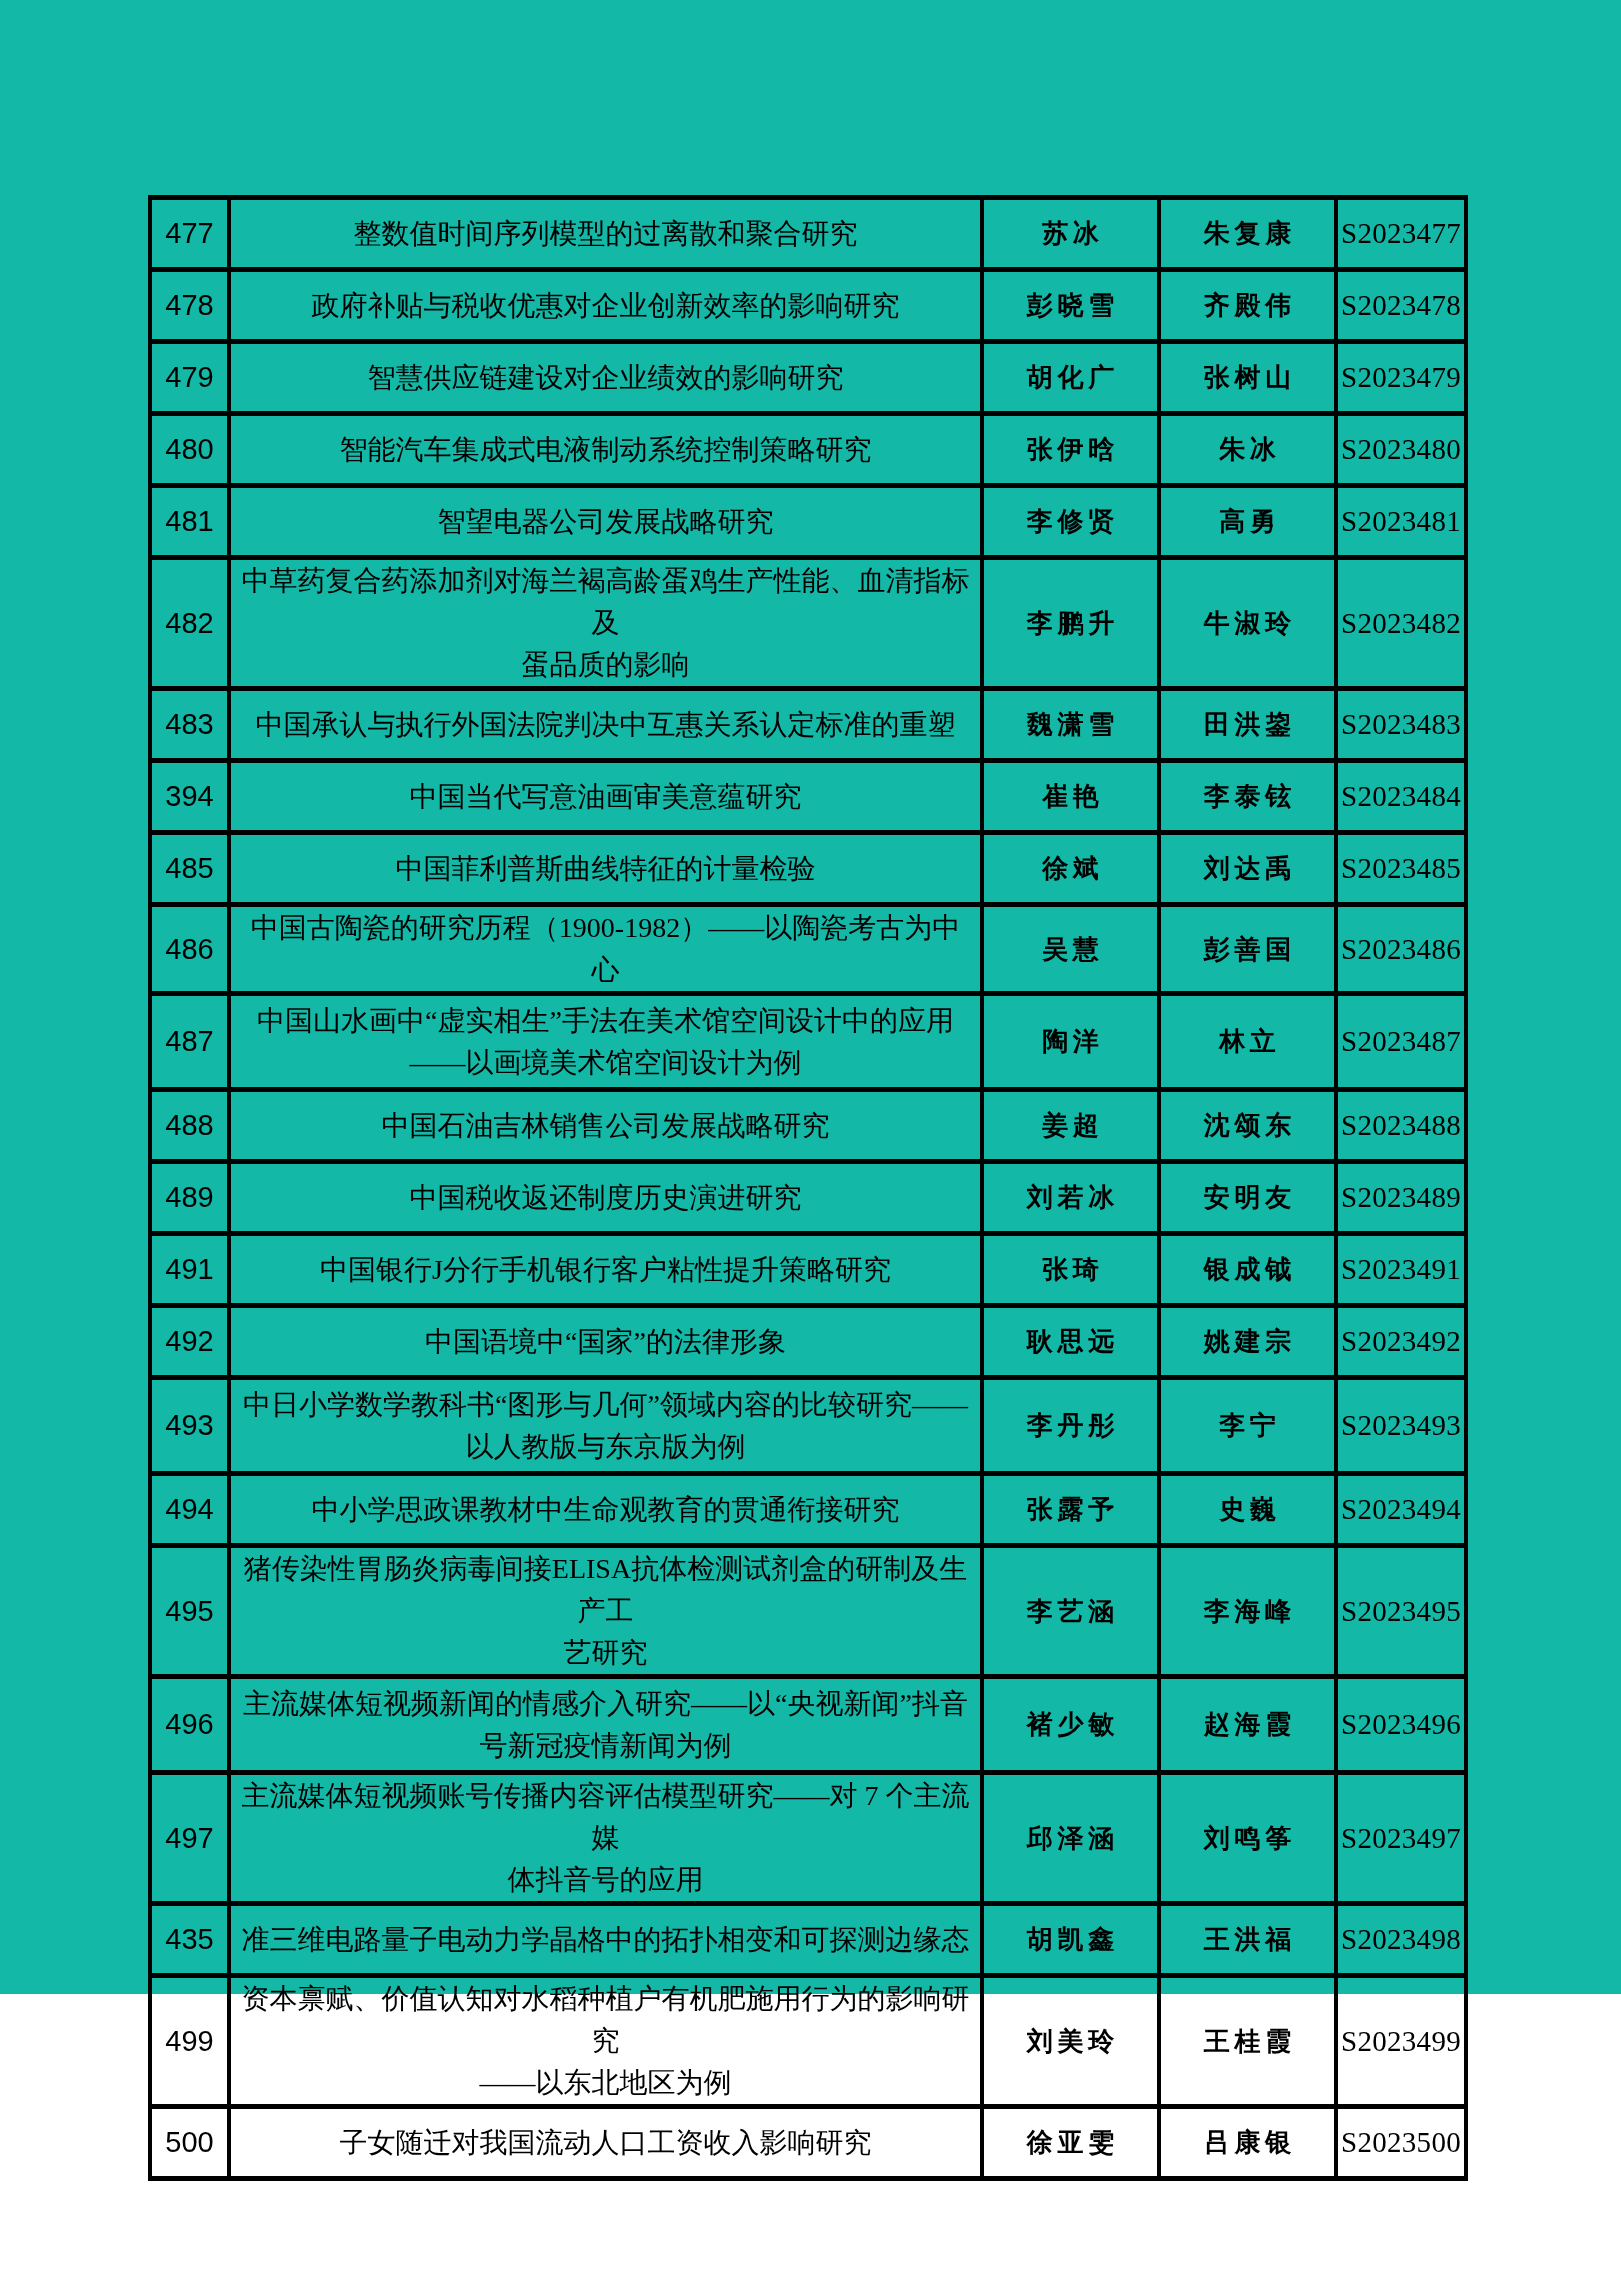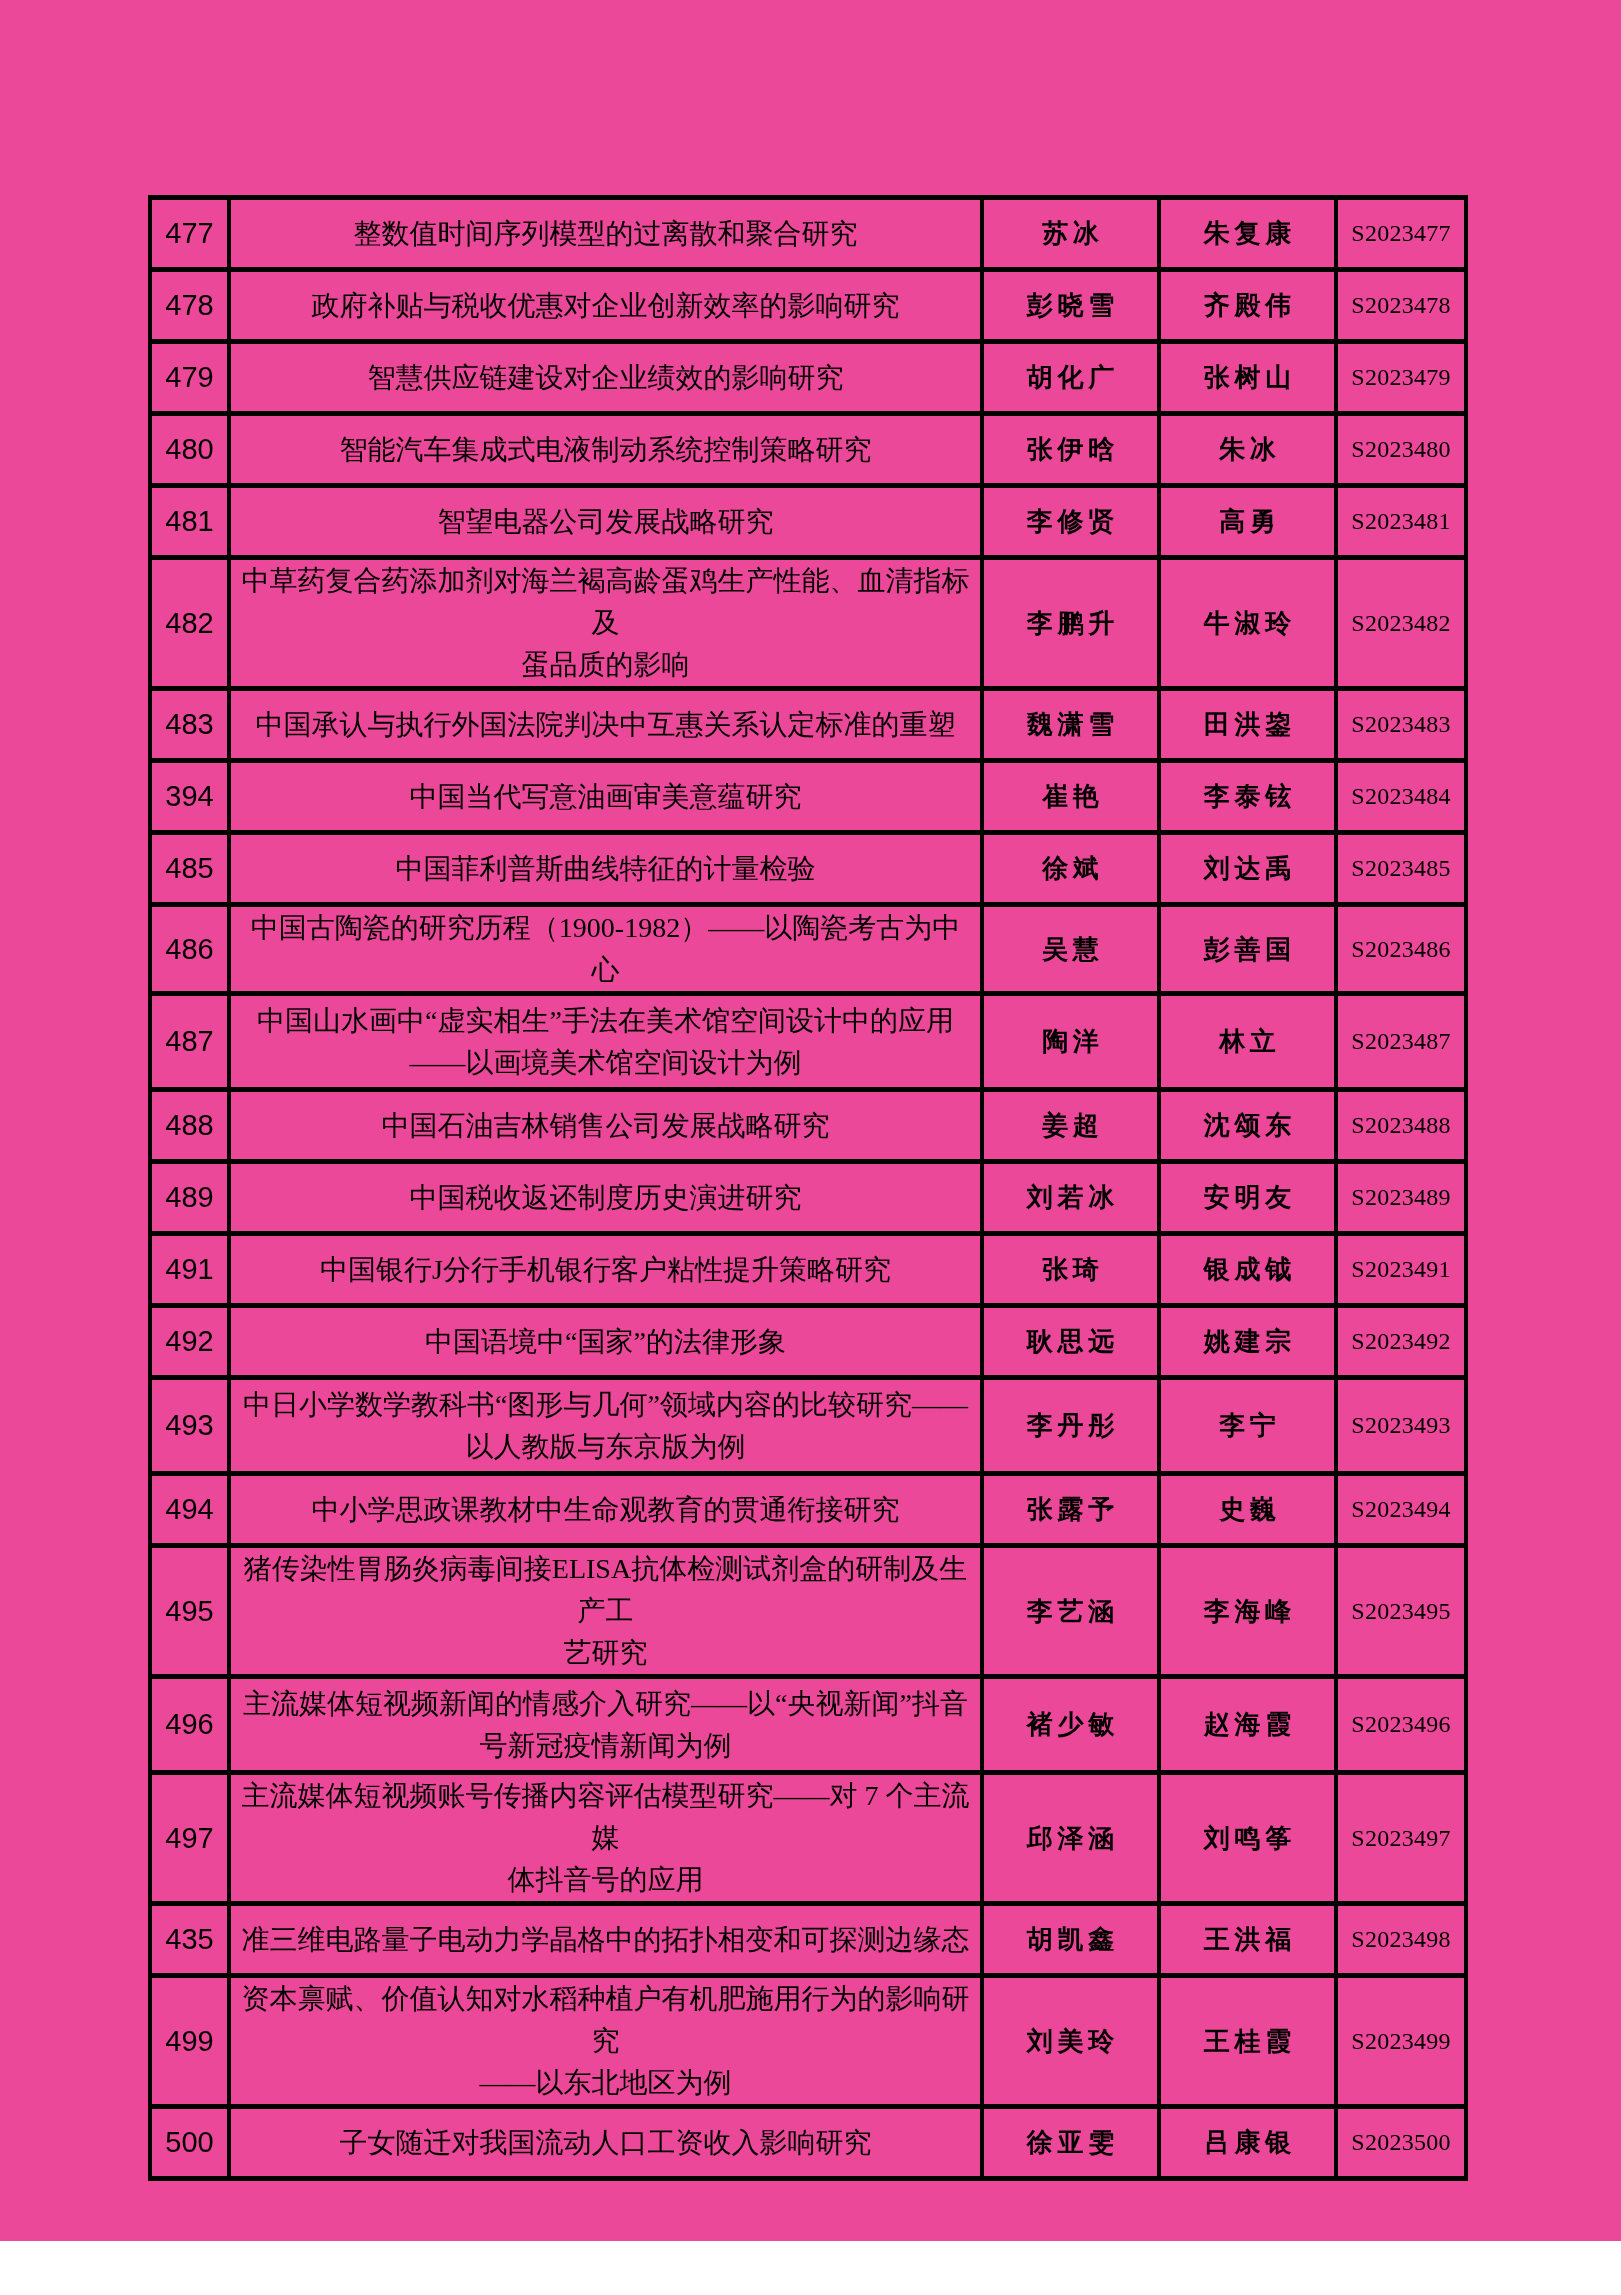--- a/index.html
+++ b/index.html
@@ -11,22 +11,22 @@
     width: 1622px;
     height: 2295px;
     position: relative;
     font-family: "Liberation Serif", "DejaVu Serif", serif;
     color: #000000;
   }
   .page {
     position: absolute;
     left: 0; top: 0;
     width: 1622px;
-    height: 2241px;
-    background: #ec4899;
+    height: 1994px;
+    background: #14b8a6;
   }
   table.thesis-table {
     position: absolute;
     left: 148px;
     top: 195px;
     width: 1316px;
     border-collapse: collapse;
     table-layout: fixed;
   }
   col.c-num   { width: 79px; }
@@ -60,21 +60,21 @@
     white-space: pre-line;
     padding: 0 6.8px;
   }
   td.name {
     font-size: 26px;
     letter-spacing: 0.18em;
     text-indent: 0.18em; 
     font-weight: bold;
   }
   td.id {
-    font-size: 24px;
+    font-size: 29px;
     letter-spacing: 0.01em;
     margin-left: 12px;
   }
 </style>
 </head>
 <body>
 
 <div class="page">
   <table class="thesis-table">
     <colgroup>

